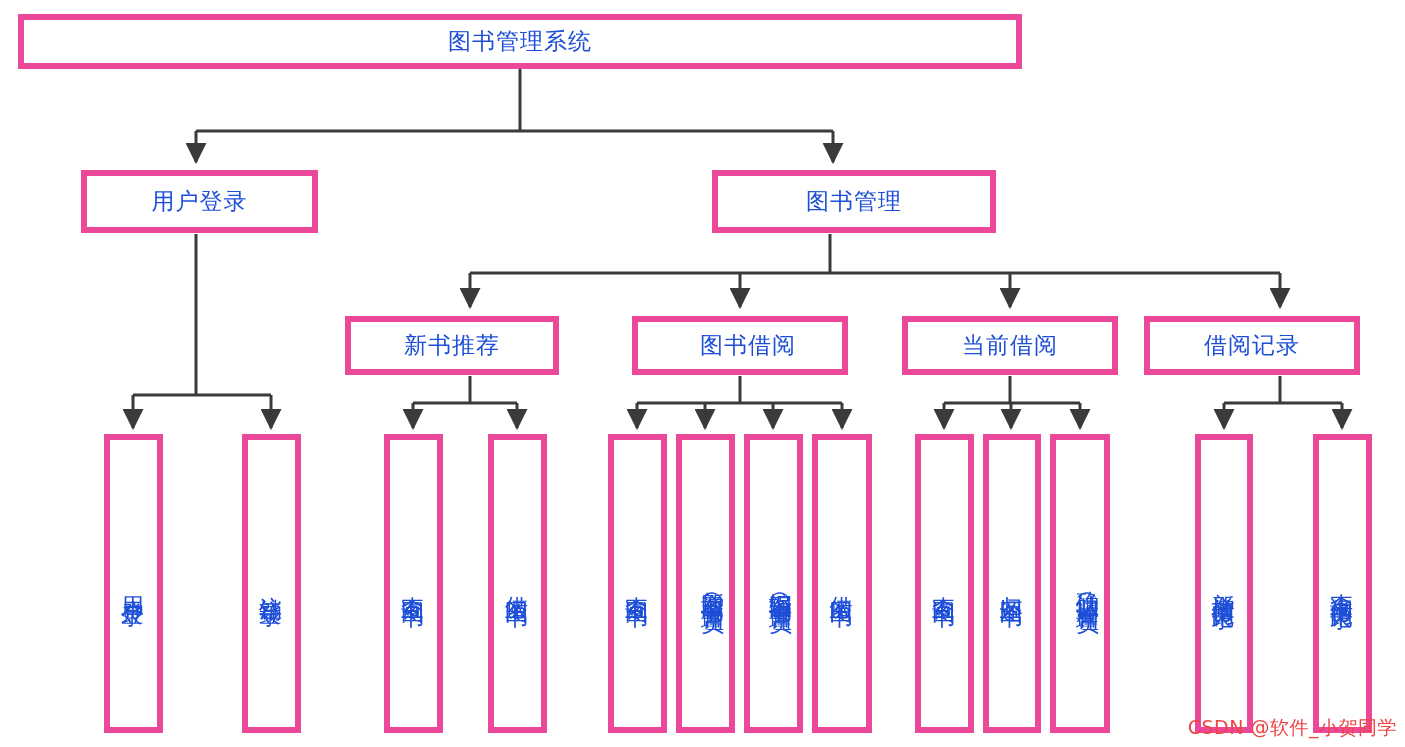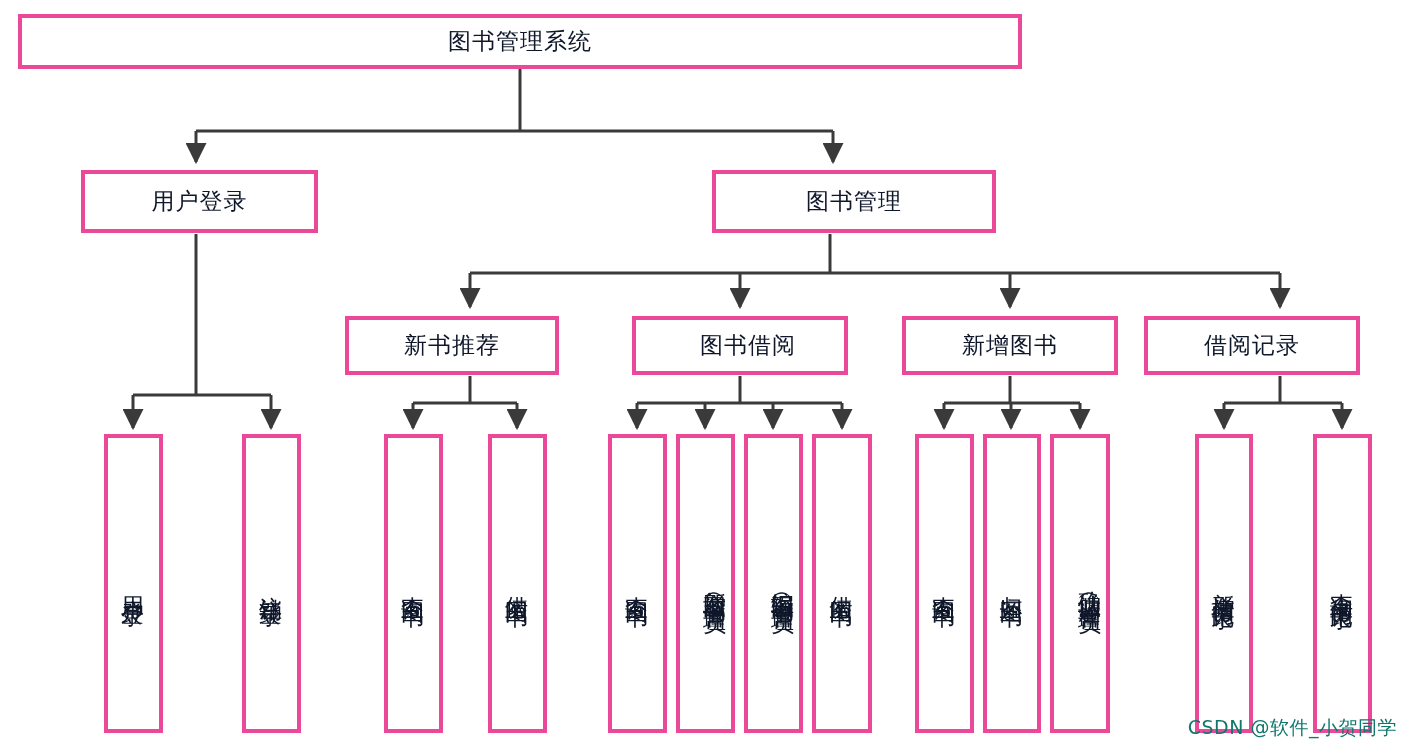--- a/index.html
+++ b/index.html
@@ -13,26 +13,26 @@
   #canvas {
     position: relative;
     width: 1405px;
     height: 747px;
     background: #ffffff;
     overflow: hidden;
   }
   .node {
     position: absolute;
     box-sizing: border-box;
-    border: 4px solid #ec4899;
+    border: 6px solid #ec4899;
     background: #ffffff;
     display: flex;
     align-items: center;
     justify-content: center;
-    color: #0f172a;
+    color: #1d4ed8;
   }
   .node.h {
     font-size: 23px;
     line-height: 1.1;
     letter-spacing: 1px;
   }
   .node.leaf {
     writing-mode: vertical-rl;
     text-orientation: upright;
     font-size: 23px;
@@ -56,21 +56,21 @@
     top: 0;
     width: 1405px;
     height: 747px;
     pointer-events: none;
   }
   #watermark {
     position: absolute;
     right: 8px;
     bottom: 6px;
     font-size: 19px;
-    color: #0f766e;
+    color: #ef4444;
     letter-spacing: 0.5px;
     white-space: nowrap;
   }
 </style>
 </head>
 <body>
 
 <div id="canvas">
 
   <svg id="wires" viewBox="0 0 1405 747">
@@ -137,21 +137,21 @@
 
   <div class="node h" style="left:345px; top:316px; width:214px; height:59px;">
     <span>新书推荐</span>
   </div>
 
   <div class="node h" style="left:632px; top:316px; width:216px; height:59px;padding-left:16px;">
     <span>图书借阅</span>
   </div>
 
   <div class="node h" style="left:902px; top:316px; width:216px; height:59px;">
-    <span>新增图书</span>
+    <span>当前借阅</span>
   </div>
 
   <div class="node h" style="left:1144px; top:316px; width:216px; height:59px;">
     <span>借阅记录</span>
   </div>
 
   <div class="node leaf short" style="left:104px; top:434px; width:59px; height:299px;">
     <span class="vtext">用户登录</span>
   </div>
 

